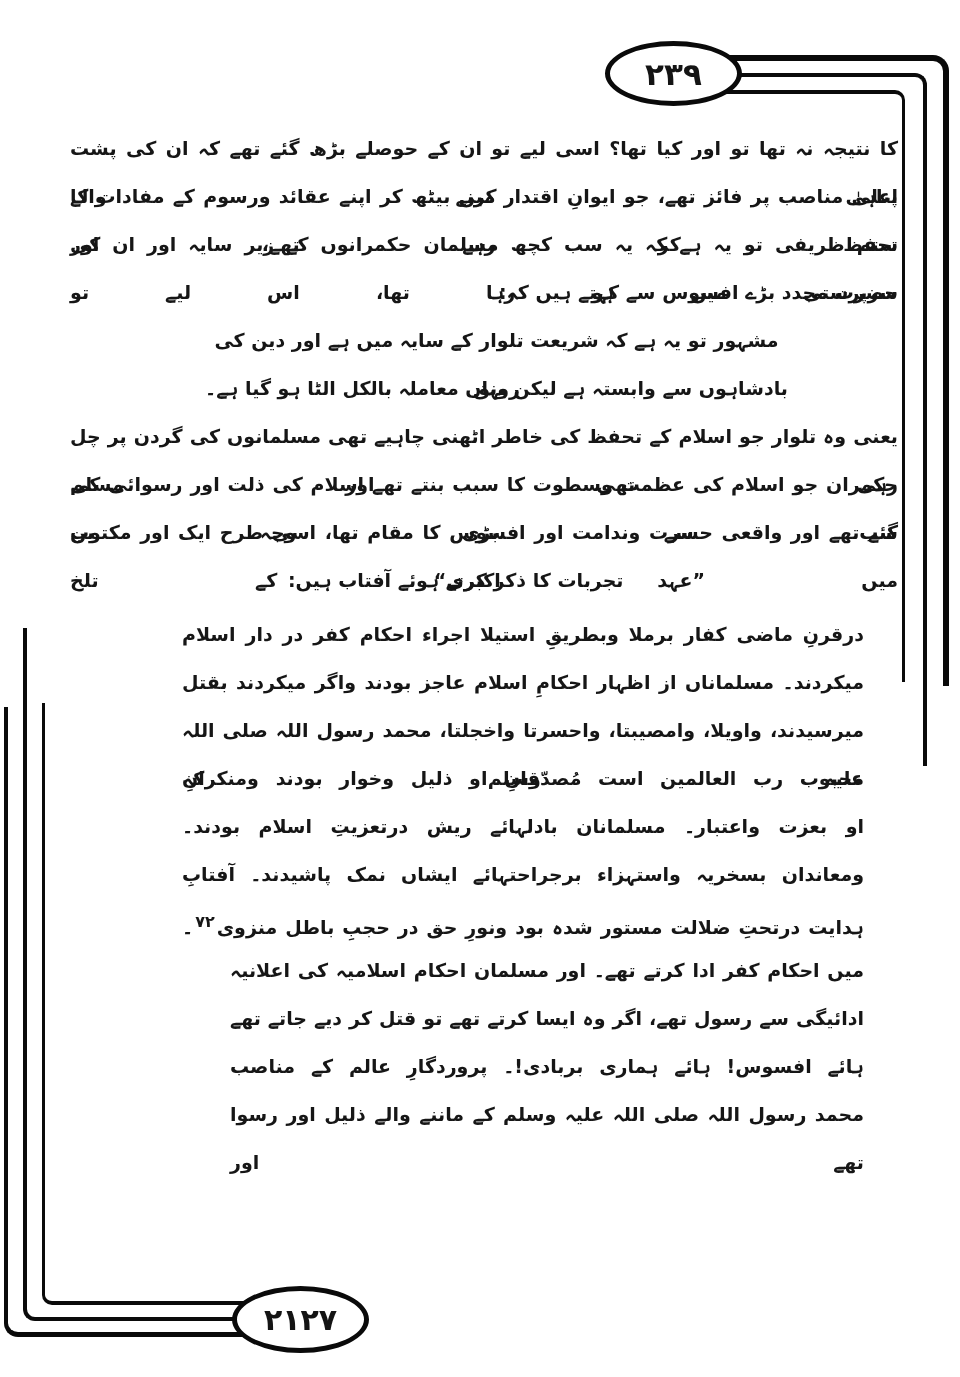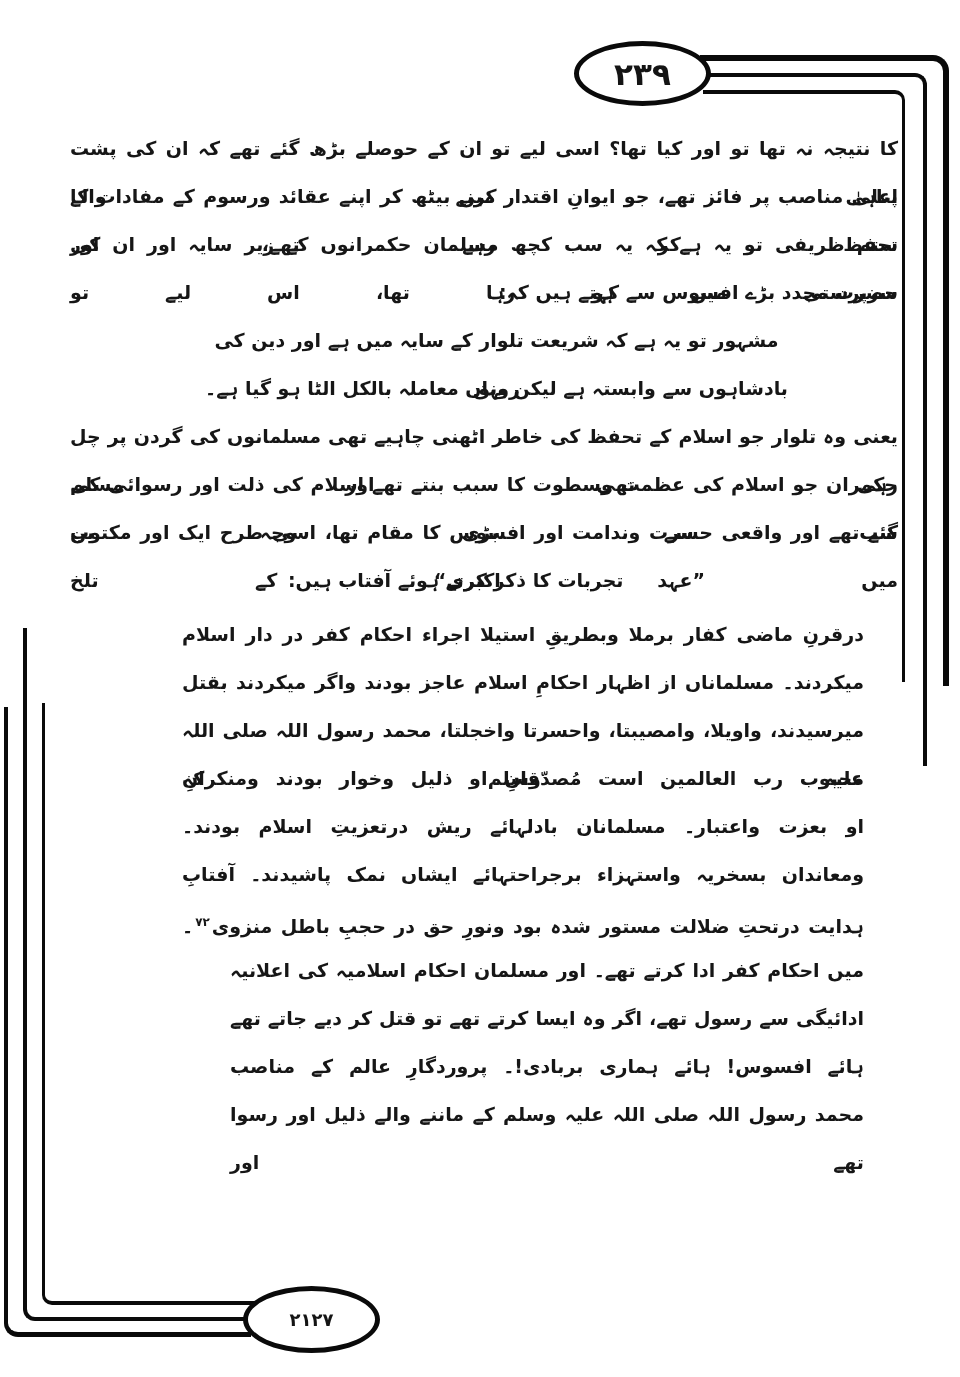--- a/index.html
+++ b/index.html
@@ -26,40 +26,40 @@
     border-left:4px solid #0a0a0a;border-bottom:4px solid #0a0a0a;border-bottom-left-radius:12px;}
   .fr-bl3{left:42px;top:703px;width:213px;height:598px;
     border-left:3px solid #0a0a0a;border-bottom:4px solid #0a0a0a;border-bottom-left-radius:10px;}
   
   .cartouche{
     position:absolute;z-index:5;
     background:#ffffff;border:5px solid #0a0a0a;border-radius:50%;
     display:flex;align-items:center;justify-content:center;
     font-weight:bold;direction:ltr;
   }
-  .cart-top{left:574px;top:41px;width:127px;height:55px;font-size:31px;letter-spacing:3px;}
-  .cart-bottom{left:243px;top:1286px;width:127px;height:57px;font-size:18px;letter-spacing:2px;}
+  .cart-top{left:605px;top:41px;width:127px;height:55px;font-size:31px;letter-spacing:3px;}
+  .cart-bottom{left:232px;top:1286px;width:127px;height:57px;font-size:30px;letter-spacing:2px;}
   
   .textcol{
     position:absolute;left:70px;right:62px;top:124px;
     direction:rtl;
     font-weight:bold;
     font-size:19px;
     color:#161616;
   }
   .line{height:48px;line-height:48px;white-space:normal;overflow:visible;}
   .body{text-align:justify;text-align-last:justify;}
   .tail-left{text-align:right;padding-left:8px;}
   .tail-left-deep{text-align:left;padding-left:218px;}
   .quote{text-align:center;padding-right:95px;padding-left:120px;}
   .persian{padding-right:34px;padding-left:112px;text-align:justify;text-align-last:justify;}
   .persian-first{margin-top:6px;}
   .trans{padding-right:34px;padding-left:160px;text-align:justify;text-align-last:justify;}
   .trans-first{margin-top:4px;}
-  .fn{font-size:12px;vertical-align:super;margin:0 2px;}
+  .fn{font-size:16px;vertical-align:super;margin:0 2px;}
 </style>
 </head>
 <body>
 
 <div class="page">
 
   <div class="frame fr-tr1"></div>
   <div class="frame fr-tr2"></div>
   <div class="frame fr-tr3"></div>
 

